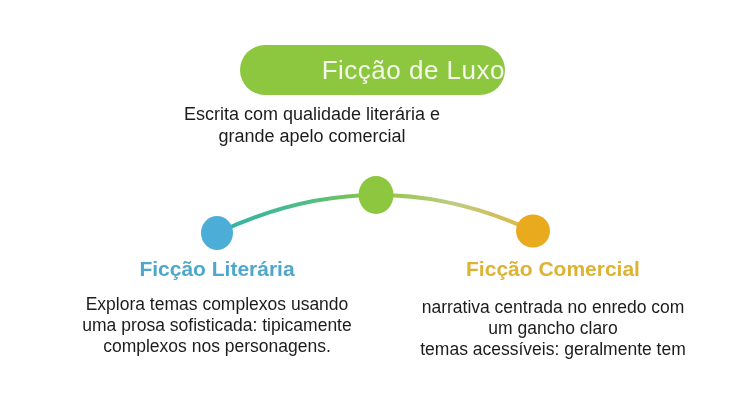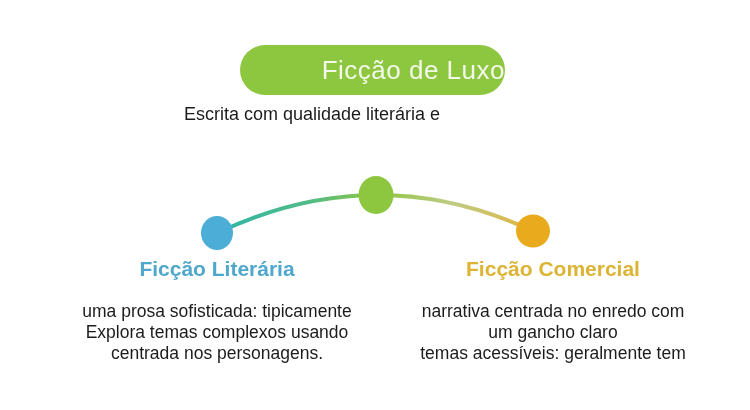--- a/index.html
+++ b/index.html
@@ -53,21 +53,21 @@
     position: absolute;
     top: 257px;
     width: 330px;
     text-align: center;
   }
   .column.left  { left: 52px; }
   .column.right { left: 388px; }
   .col-title {
     font-size: 21px;
     font-weight: bold;
-    margin-bottom: 20px;
+    margin-bottom: 13px;
   }
   .column.left  .col-title { color: #4FA8CC; }
   .column.right .col-title { color: #DDB334; }
   .col-body {
     color: #1C1C1C;
     font-size: 17.5px;
     line-height: 21px;
   }
   .column.right .col-body { margin-top: 16px; }
 </style>
@@ -91,28 +91,29 @@
     <ellipse cx="376" cy="195" rx="17.5" ry="19" fill="#8DC63F"></ellipse>
     <ellipse cx="533" cy="231" rx="17" ry="16.5" fill="#E9AA1E"></ellipse>
   </svg>
 
   <div class="pill">
     <span class="pill-label">Ficção de Luxo</span>
   </div>
 
   <div class="subtitle">
     <div>Escrita com qualidade literária e</div>
+    <div>grande apelo comercial</div>
   </div>
 
   <div class="column left">
     <div class="col-title">Ficção Literária</div>
     <div class="col-body">
+      <div>Explora temas complexos usando</div>
       <div>uma prosa sofisticada: tipicamente</div>
-      <div>Explora temas complexos usando</div>
-      <div>centrada nos personagens.</div>
+      <div>complexos nos personagens.</div>
     </div>
   </div>
 
   <div class="column right">
     <div class="col-title">Ficção Comercial</div>
     <div class="col-body">
       <div>narrativa centrada no enredo com</div>
       <div>um gancho claro</div>
       <div>temas acessíveis: geralmente tem</div>
     </div>

